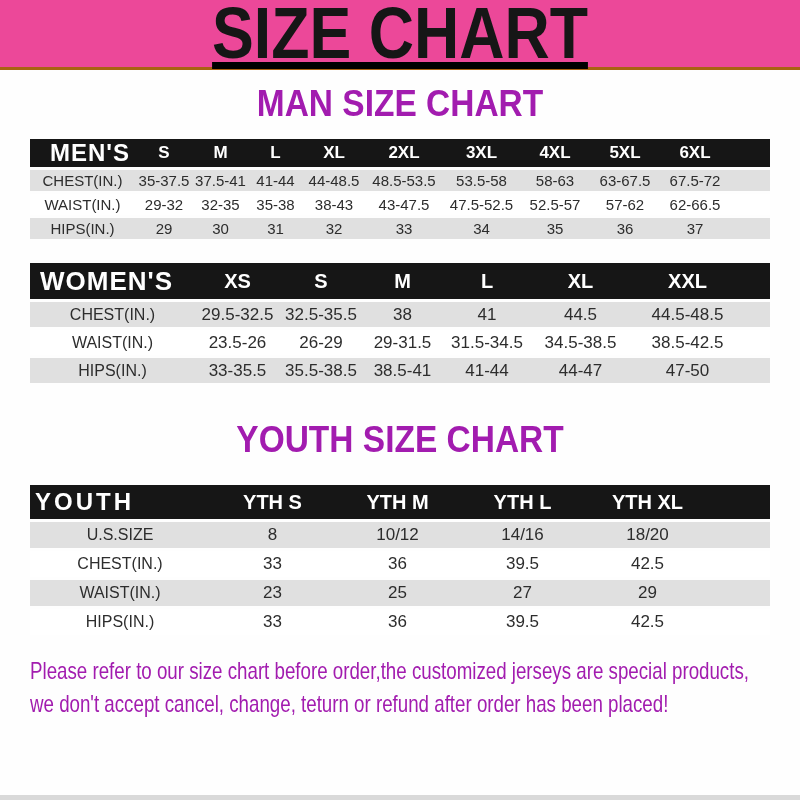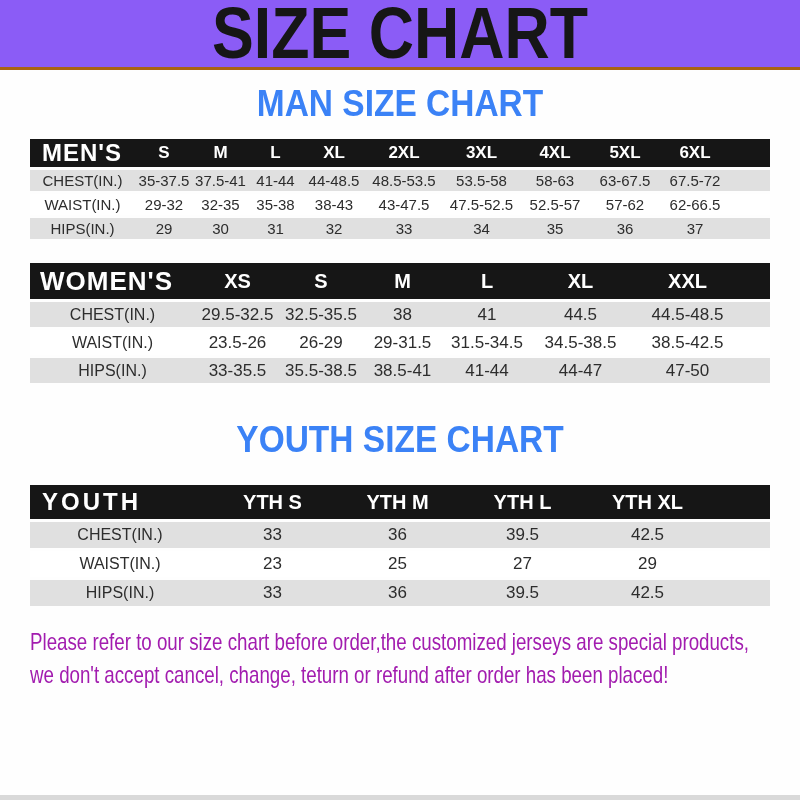--- a/index.html
+++ b/index.html
@@ -4,30 +4,30 @@
 <style>
   html, body { margin: 0; padding: 0; background: #ffffff; }
   body {
     width: 800px; height: 800px; overflow: hidden;
     font-family: "Liberation Sans", sans-serif;
   }
   .page { position: relative; width: 800px; height: 800px; background: #fefefe; }
 
   
   .banner {
-    height: 67px; background: #8b5cf6; border-bottom: 3px solid #a96311;
-    display: flex; align-items: center; justify-content: center; overflow: visible;
+    height: 67px; background: #ec4899; border-bottom: 3px solid #a96311;
+    display: flex; align-items: center; justify-content: center; overflow: visible; text-decoration: underline;
   }
   .banner-title {
     display: inline-block; font-size: 72px; font-weight: bold; color: #161616;
     line-height: 67px; letter-spacing: 0px; transform: scaleX(0.87); white-space: nowrap;
   }
 
   
-  .section-heading { text-align: center; color: #3b82f6; }
+  .section-heading { text-align: center; color: #a21caf; }
   .section-heading span {
     display: inline-block; font-size: 36px; font-weight: bold;
     line-height: 36px; transform: scaleX(0.93); white-space: nowrap;
   }
   .heading-man   { margin-top: 16px; }
   .heading-women { margin-top: 24px; }
   .heading-youth { margin-top: 36px; }
 
   
   table.tbl {
@@ -37,31 +37,31 @@
   .tbl-wrap-men   { margin-top: 14px; }
   .tbl-wrap-women { margin-top: 18px; }
   .tbl-wrap-youth { margin-top: 24px; }
 
   table.tbl thead th { background: #161616; color: #ffffff; font-weight: bold; text-align: center; padding: 0; }
   table.tbl tbody td { text-align: center; padding: 0; }
   table.tbl tbody tr:nth-child(odd) td  { background: #e0e0e0; }
   table.tbl tbody tr:nth-child(even) td { background: #ffffff; }
 
   .men   thead th { height: 28px; font-size: 17px; }
-  .men   thead th.lbl { font-size: 24px; text-align: left; padding-left: 12px; letter-spacing: 1px; }
+  .men   thead th.lbl { font-size: 24px; text-align: left; padding-left: 20px; letter-spacing: 1px; }
   .men   tbody td { height: 21px; font-size: 15px; }
   .men   tbody td.lbl { font-size: 15px; }
 
   .women thead th { height: 36px; font-size: 20px; }
   .women thead th.lbl { font-size: 26px; text-align: left; padding-left: 10px; letter-spacing: 1px; }
   .women tbody td { height: 25px; font-size: 17px; }
   .women tbody td.lbl { font-size: 16px; }
 
   .youth thead th { height: 34px; font-size: 20px; }
-  .youth thead th.lbl { font-size: 24px; text-align: left; padding-left: 12px; letter-spacing: 3px; }
+  .youth thead th.lbl { font-size: 24px; text-align: left; padding-left: 5px; letter-spacing: 3px; }
   .youth tbody td { height: 26px; font-size: 17px; }
   .youth tbody td.lbl { font-size: 16px; }
 
   
   .footer { margin: 16px 0 0 30px; color: #a21caf; }
   .footer div {
     font-size: 24px; line-height: 33px; white-space: nowrap;
     transform: scaleX(0.78); transform-origin: left center;
   }
 
@@ -233,20 +233,28 @@
           <th class="lbl">YOUTH</th>
           <th>YTH S</th>
           <th>YTH M</th>
           <th>YTH L</th>
           <th>YTH XL</th>
           <th></th>
         </tr>
       </thead>
       <tbody>
         <tr>
+          <td class="lbl">U.S.SIZE</td>
+          <td>8</td>
+          <td>10/12</td>
+          <td>14/16</td>
+          <td>18/20</td>
+          <td></td>
+        </tr>
+        <tr>
           <td class="lbl">CHEST(IN.)</td>
           <td>33</td>
           <td>36</td>
           <td>39.5</td>
           <td>42.5</td>
           <td></td>
         </tr>
         <tr>
           <td class="lbl">WAIST(IN.)</td>
           <td>23</td>

